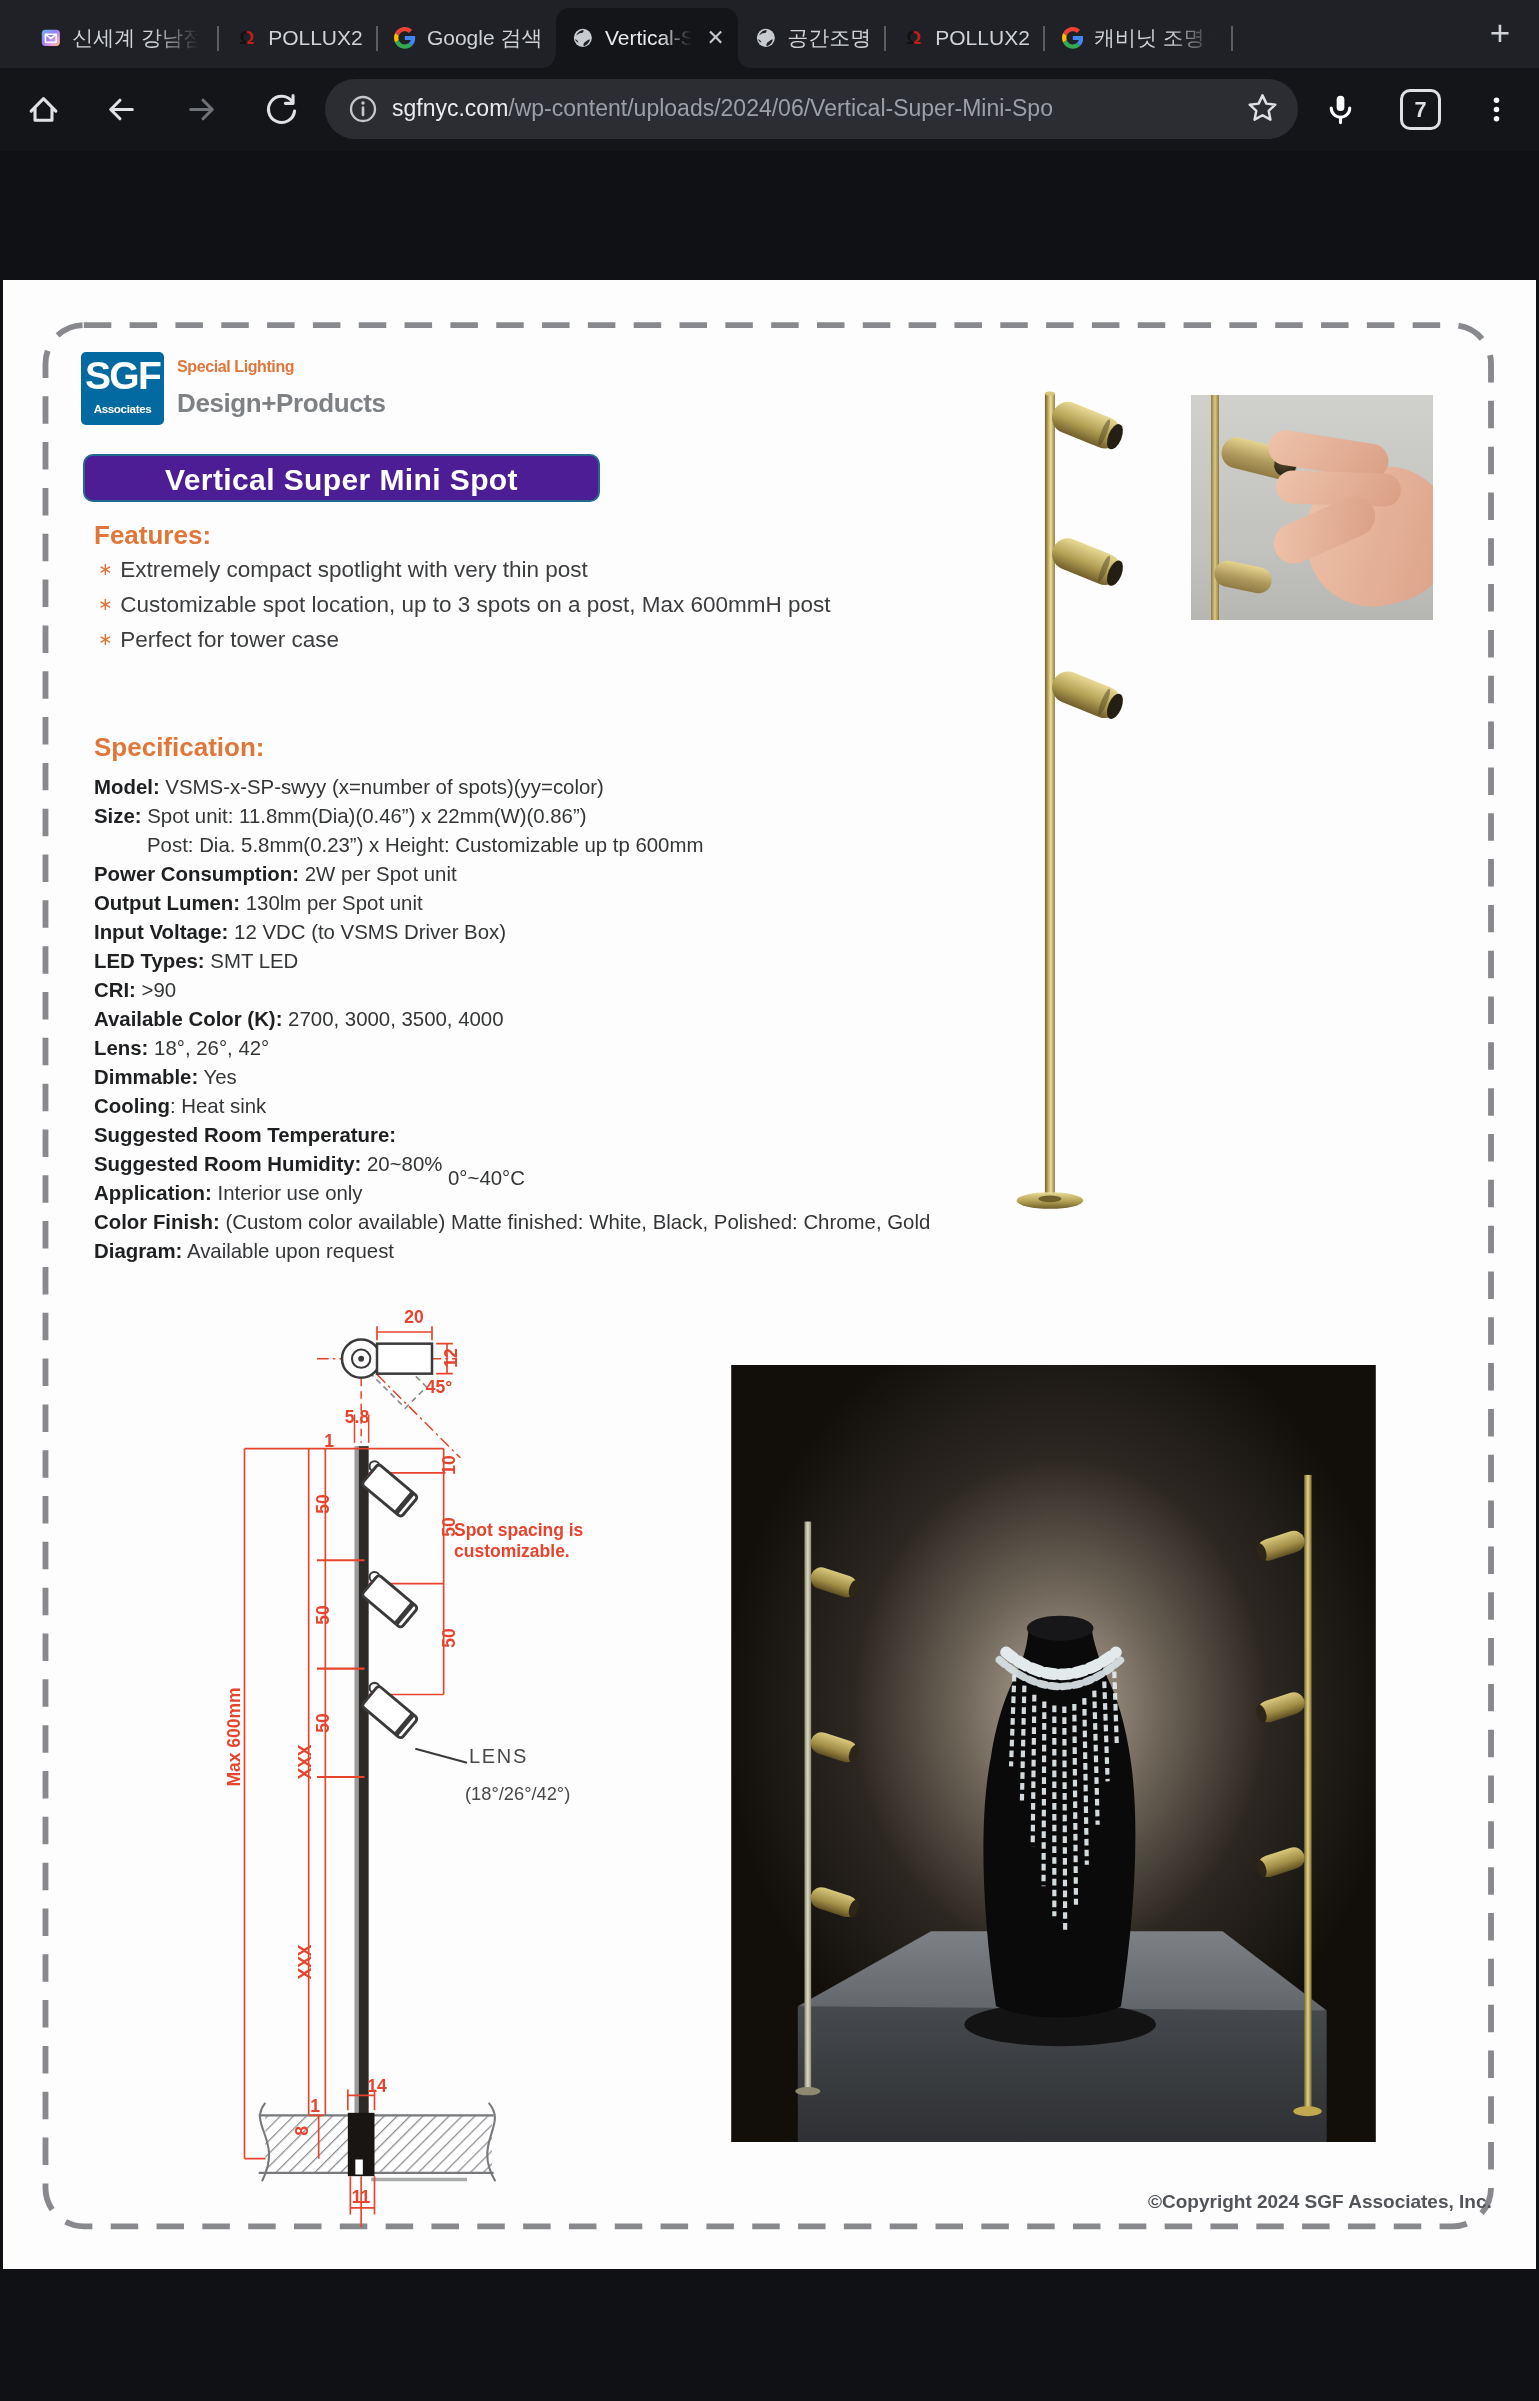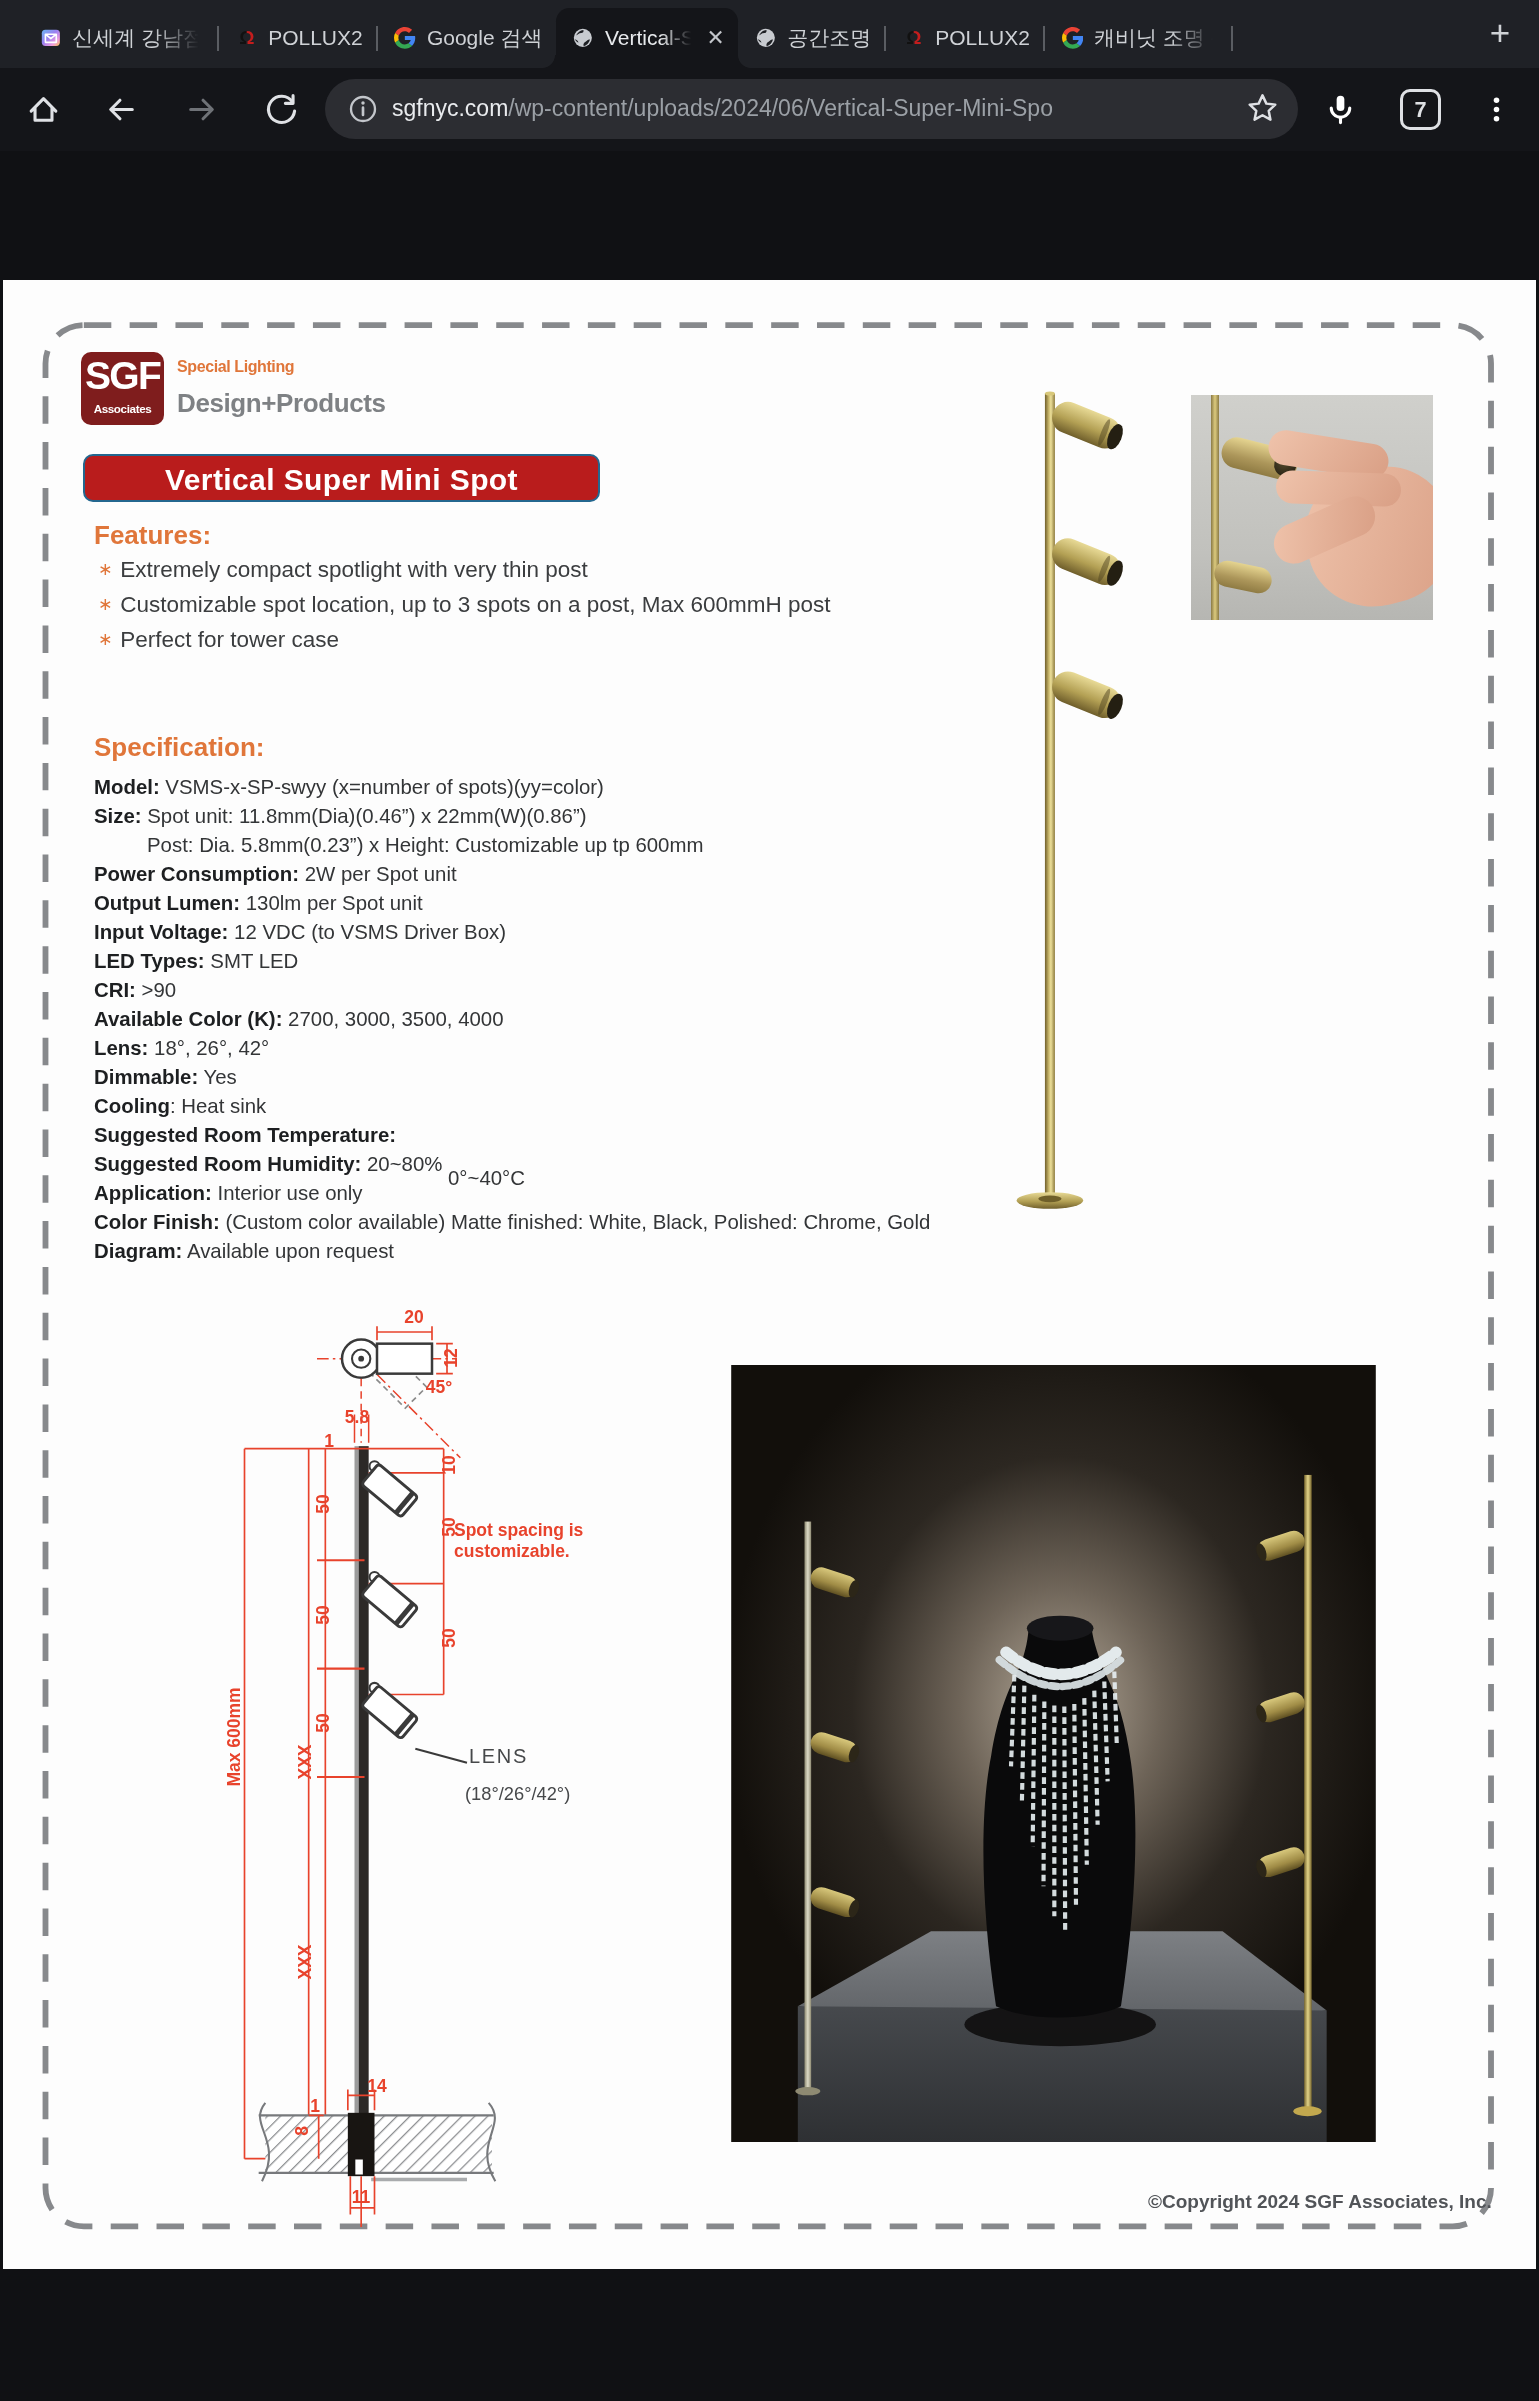--- a/index.html
+++ b/index.html
@@ -28,26 +28,26 @@
   .tbtn{position:absolute;top:18.3px;width:47px;height:47px;display:flex;align-items:center;justify-content:center;border-radius:50%;}
   .urlpill{position:absolute;left:325px;top:10.8px;width:973px;height:60px;border-radius:30px;background:#2c2d32;display:flex;align-items:center;}
   .urltext{margin-left:13.3px;font-size:23px;white-space:nowrap;overflow:hidden;flex:1 1 auto;}
   .urldomain{color:#e9ebee;}
   .urlpath{color:#9ba0a6;}
   .tabcount{width:35px;height:35px;border:3.3px solid #dfe1e5;border-radius:10px;display:flex;align-items:center;justify-content:center;
     font-size:21.7px;font-weight:bold;color:#dfe1e5;}
   
   .page{position:absolute;left:3.3px;top:280px;width:1533px;height:1989px;background:#fdfdfd;}
   .abs{position:absolute;}
-  .logoBox{left:81px;top:352px;width:83px;height:73px;background:#7f1d1d;border-radius:10px;color:#fff;text-align:center;}
+  .logoBox{left:81px;top:352px;width:83px;height:73px;background:#0369a1;border-radius:5px;color:#fff;text-align:center;}
   .logoAbbr{font-size:39px;font-weight:bold;letter-spacing:-1.7px;line-height:48px;display:block;}
   .logoSub{font-size:11.7px;font-weight:bold;letter-spacing:-0.4px;display:block;margin-top:1.7px;}
   .tag1{left:177px;top:358px;font-size:16px;font-weight:bold;color:#e0763a;letter-spacing:-0.4px;}
   .tag2{left:177px;top:388px;font-size:26px;font-weight:bold;color:#7e8184;letter-spacing:-0.4px;}
-  .titlePill{left:83px;top:454px;width:517px;height:48px;background:#b91c1c;border:2.5px solid #24678f;border-radius:10px;
+  .titlePill{left:83px;top:454px;width:517px;height:48px;background:#4c1d95;border:2.5px solid #24678f;border-radius:10px;
     color:#fff;font-size:30px;font-weight:bold;text-align:center;line-height:47px;letter-spacing:0.4px;box-sizing:border-box;}
   .secHead{font-size:26px;font-weight:bold;color:#e0763a;}
   .featList{left:98px;top:553px;width:958px;font-size:22.5px;color:#3b3d3f;}
   .featList .frow{line-height:34px;}
   .bullet{color:#e0763a;font-size:17.5px;margin-right:7.5px;position:relative;top:-1.7px;}
   .specRows{left:94px;top:773px;width:983px;font-size:20.4px;color:#333537;}
   .srow{line-height:29px;white-space:nowrap;}
   .srow b{color:#1d1f21;}
   .srow.ind{padding-left:53px;}
   .tempVal{left:448px;top:1167px;font-size:20.4px;color:#333537;}

